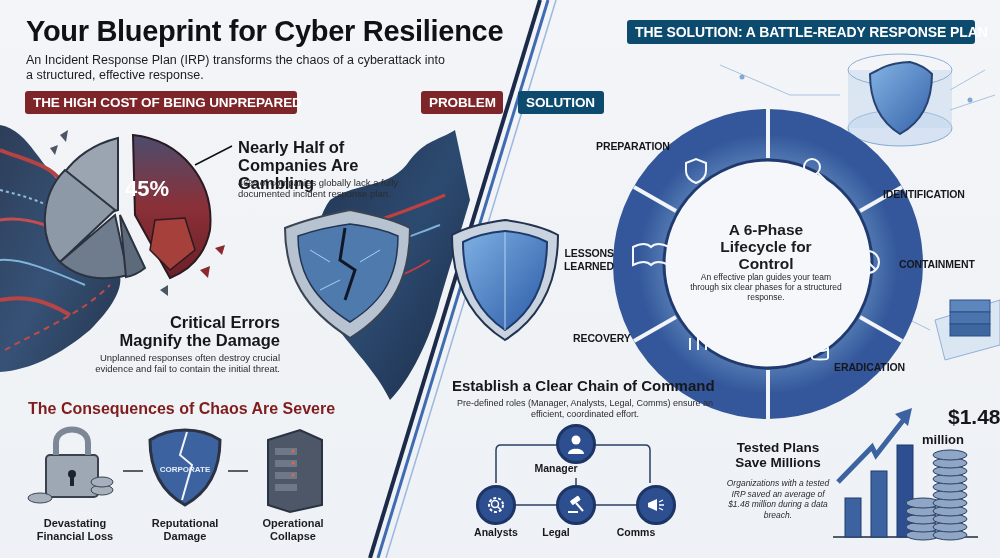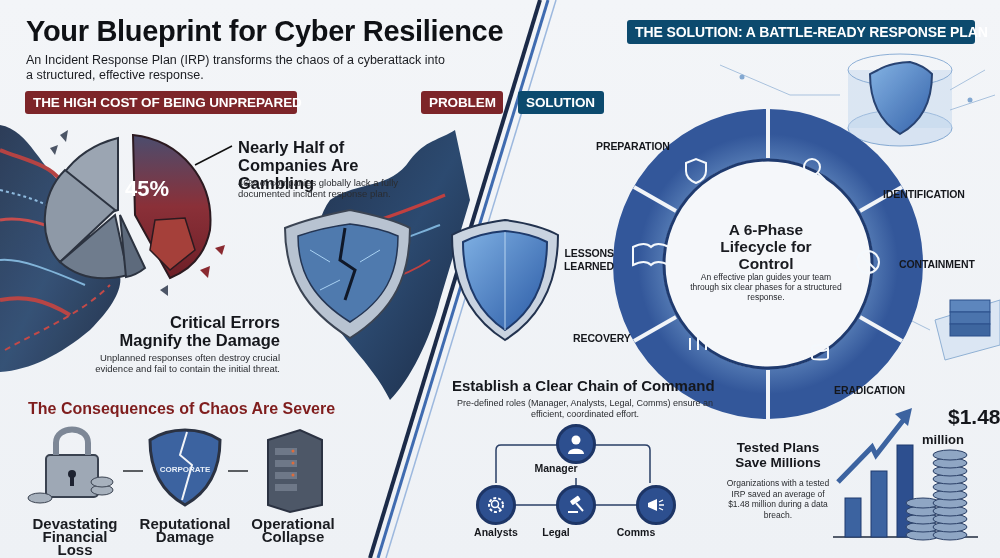--- a/index.html
+++ b/index.html
@@ -31,52 +31,52 @@
 
   h3.head { font-weight: 700; color: #15171c; }
   #stat-title { left: 238px; top: 138px; font-size: 16.5px; line-height: 18px; }
   #stat-desc { left: 238px; top: 177px; width: 180px; font-size: 9.5px; line-height: 11px; color: #2a2c30; }
 
   #errors-title { left: 110px; top: 313px; width: 170px; text-align: right; font-size: 16.5px; line-height: 18px; }
   #errors-desc { left: 70px; top: 352px; width: 210px; text-align: right; font-size: 9.5px; line-height: 11px; color: #2a2c30; }
 
   #conseq-title { left: 28px; top: 400px; font-size: 16px; font-weight: 700; color: #7f1d1d; }
 
-  .conseq-label { font-size: 15px; font-weight: 700; text-align: center; color: #1a1c21; line-height: 13px; }
+  .conseq-label { font-size: 11px; font-weight: 700; text-align: center; color: #1a1c21; line-height: 13px; }
   #conseq-1-label { left: 25px; top: 517px; width: 100px; }
   #conseq-2-label { left: 135px; top: 517px; width: 100px; }
   #conseq-3-label { left: 243px; top: 517px; width: 100px; }
 
   
   .phase-label { font-size: 10.5px; font-weight: 700; color: #15171c; white-space: nowrap; letter-spacing: -0.1px; text-align: right; }
   #phase-prep { left: 596px; top: 140px; }
   #phase-ident { left: 883px; top: 188px; }
   #phase-contain { left: 899px; top: 258px; }
-  #phase-erad { left: 834px; top: 384px; }
+  #phase-erad { left: 834px; top: 361px; }
   #phase-recov { left: 573px; top: 332px; }
   #phase-lessons { left: 556px; top: 247px; line-height: 13px; }
 
   #cycle-title { left: 696px; top: 221px; width: 140px; text-align: center; font-size: 15.5px; line-height: 17px; font-weight: 700; color: #1a1c21; }
   #cycle-desc { left: 690px; top: 272px; width: 152px; text-align: center; font-size: 8.5px; line-height: 10px; color: #1f2126; }
 
   
   #chain-title { left: 452px; top: 377px; font-size: 15px; font-weight: 700; color: #15171c; }
   #chain-desc { left: 455px; top: 398px; width: 260px; text-align: center; font-size: 9px; line-height: 11px; color: #2a2c30; }
 
   .role-label { font-size: 10.5px; font-weight: 700; color: #15171c; text-align: center; width: 70px; }
   #role-manager { left: 521px; top: 462px; }
   #role-analysts { left: 461px; top: 526px; }
   #role-legal { left: 521px; top: 526px; }
   #role-comms { left: 601px; top: 526px; }
 
   .role-circle { width: 40px; height: 40px; border-radius: 50%; background: #2d4f8f; border: 3px solid #1d3566; display:flex; align-items:center; justify-content:center; }
 
   
   #save-title { left: 725px; top: 440px; width: 106px; text-align: center; font-size: 13.5px; line-height: 15px; font-weight: 700; color: #15171c; }
-  #save-desc { left: 722px; top: 478px; width: 112px; text-align: center; font-size: 8.5px; line-height: 10.5px; color: #2a2c30; }
+  #save-desc { left: 722px; top: 478px; width: 112px; text-align: center; font-size: 8.5px; line-height: 10.5px; color: #2a2c30; font-style: italic; }
   #save-amount { left: 920px; top: 405px; font-size: 21px; font-weight: 700; color: #15171c; margin-left: 28px; }
   #save-unit { left: 922px; top: 432px; font-size: 13px; font-weight: 700; color: #15171c; }
 </style>
 </head>
 <body>
 
 <svg id="divider-svg" class="abs" width="1000" height="558">
   <defs>
     <linearGradient id="chaosGrad" x1="0" y1="0" x2="1" y2="1">
       <stop offset="0" stop-color="#233450"></stop>

